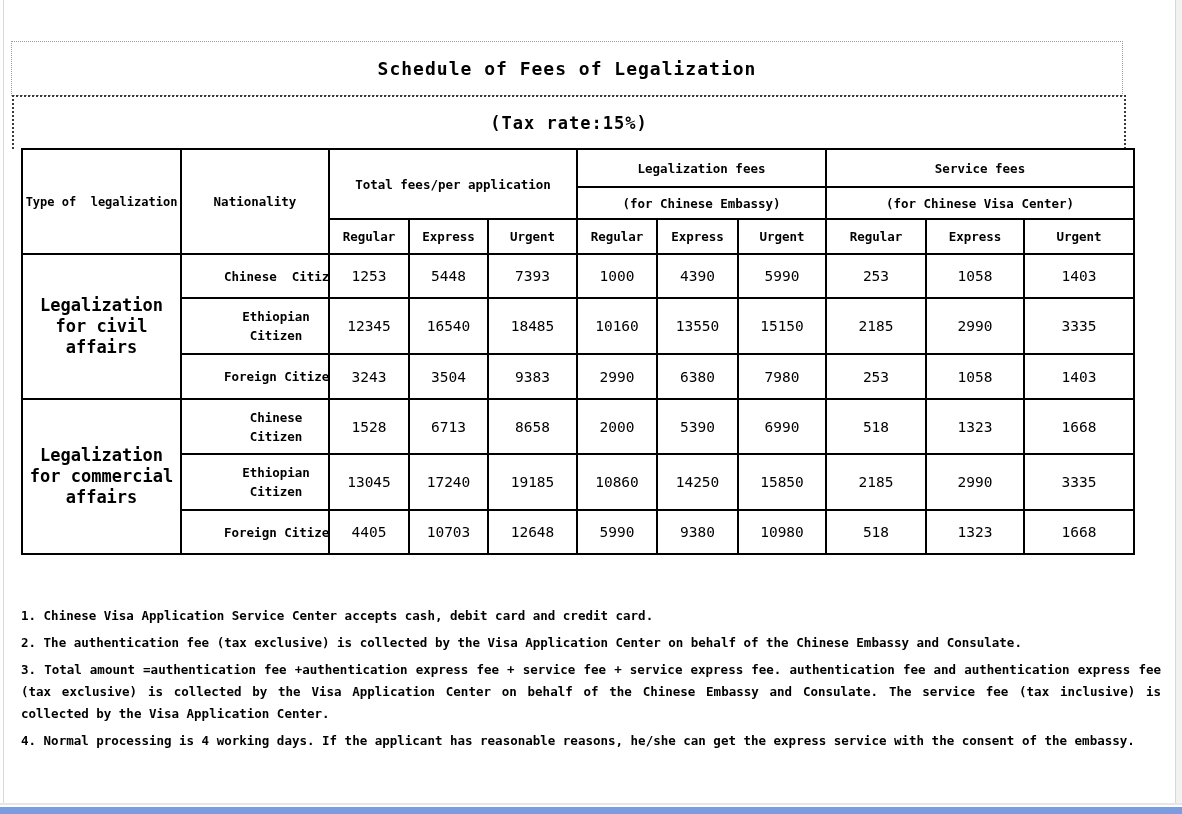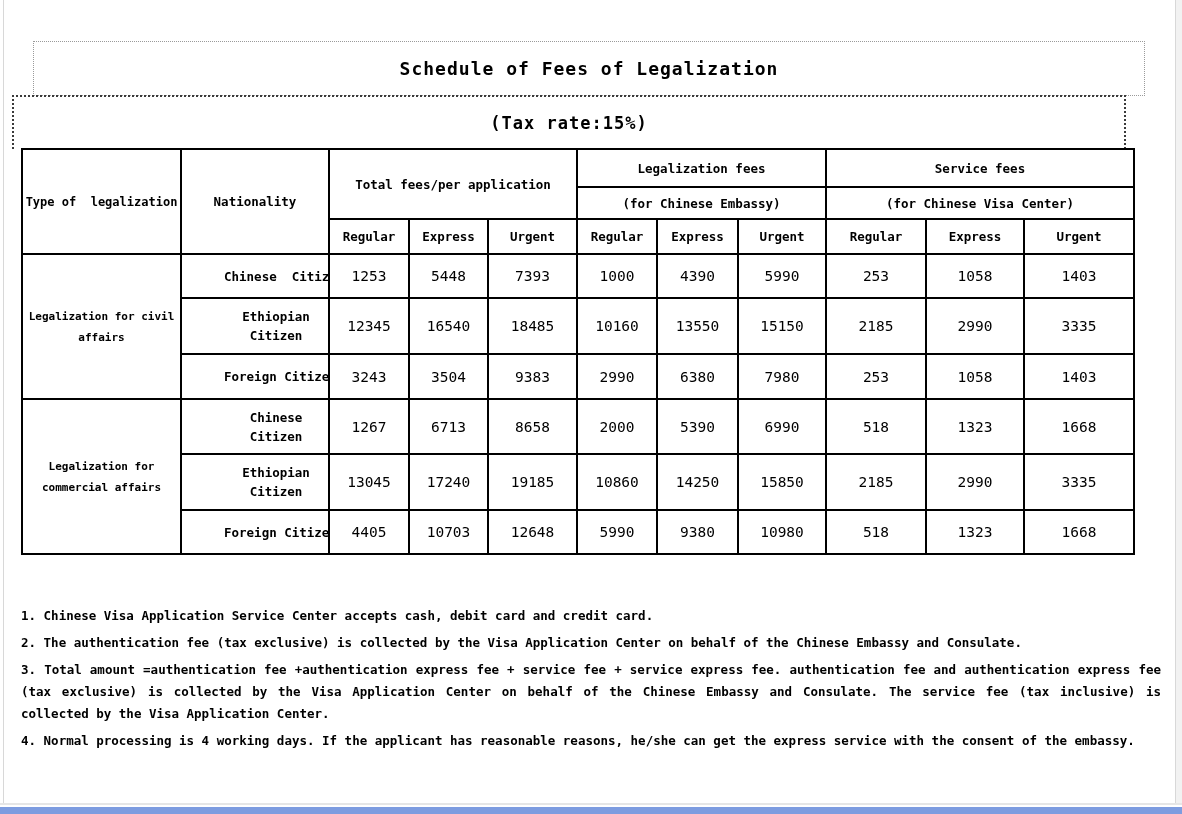--- a/index.html
+++ b/index.html
@@ -10,21 +10,21 @@
   
   .edge-v{position:absolute;top:0;width:1px;height:803px;background:#d8d8d8;}
   .edge-left{left:3px;}
   .edge-right{left:1175px;}
   .right-gutter{position:absolute;top:0;left:1176px;width:6px;height:803px;background:#f2f2f2;}
   .bottom-sep{position:absolute;left:0;top:803px;width:1182px;height:2px;background:#e6e6e6;}
   .bottom-bar{position:absolute;left:0;top:807px;width:1182px;height:7px;border-bottom:1px solid #5a7ac8;}
 
   
   .title-box{
-    position:absolute;left:33px;top:41px;width:1110px;height:53px;
+    position:absolute;left:11px;top:41px;width:1110px;height:53px;
     border:1px dotted #9a9a9a;display:flex;align-items:center;justify-content:center;
     font-size:18px;font-weight:bold;letter-spacing:1px;
   }
   .tax-box{
     position:absolute;left:12px;top:95px;width:1110px;height:52px;
     border:2px dotted #3a3a3a;border-bottom:none;
     display:flex;align-items:center;justify-content:center;
     font-size:17px;font-weight:bold;letter-spacing:1px;
   }
 
@@ -35,21 +35,21 @@
   }
   table.fees td{
     border:2px solid #000;text-align:center;vertical-align:middle;
     padding:0;overflow:hidden;
   }
   .hd{font-size:12.5px;font-weight:bold;}
   .hd-type{font-size:12px;font-weight:bold;white-space:pre;}
   .num{font-size:14.5px;}
   .nat-cell{font-size:12.5px;font-weight:bold;line-height:19px;}
   .nat-line{white-space:pre;margin-left:42px;}
-  .group-cell{font-size:11px;font-weight:bold;line-height:21px;padding:0 2px;}
+  .group-cell{font-size:17px;font-weight:bold;line-height:21px;padding:0 2px;}
   tr.hr1{height:38px;} tr.hr2{height:32px;} tr.hr3{height:35px;}
   tr.r1{height:44px;} tr.r2{height:56px;} tr.r3{height:45px;}
   tr.r4{height:55px;} tr.r5{height:56px;} tr.r6{height:44px;}
 
   
   .notice{position:absolute;left:21px;top:600px;width:1140px;font-size:12.5px;font-weight:bold;}
   .notice p{margin:5px 0 0 0;line-height:22px;}
   .notice .nh{margin:0;}
   .nowrap{white-space:nowrap;}
   .just{text-align:justify;line-height:23px;}
@@ -156,21 +156,21 @@
       <td class="num">1058</td>
       <td class="num">1403</td>
     </tr>
 
     <tr class="r4">
       <td class="group-cell" rowspan="3">Legalization for commercial affairs</td>
       <td class="nat-cell">
         <div class="nat-line">Chinese</div>
         <div class="nat-line">Citizen</div>
       </td>
-      <td class="num">1267</td>
+      <td class="num">1528</td>
       <td class="num">6713</td>
       <td class="num">8658</td>
       <td class="num">2000</td>
       <td class="num">5390</td>
       <td class="num">6990</td>
       <td class="num">518</td>
       <td class="num">1323</td>
       <td class="num">1668</td>
     </tr>
     <tr class="r5">

